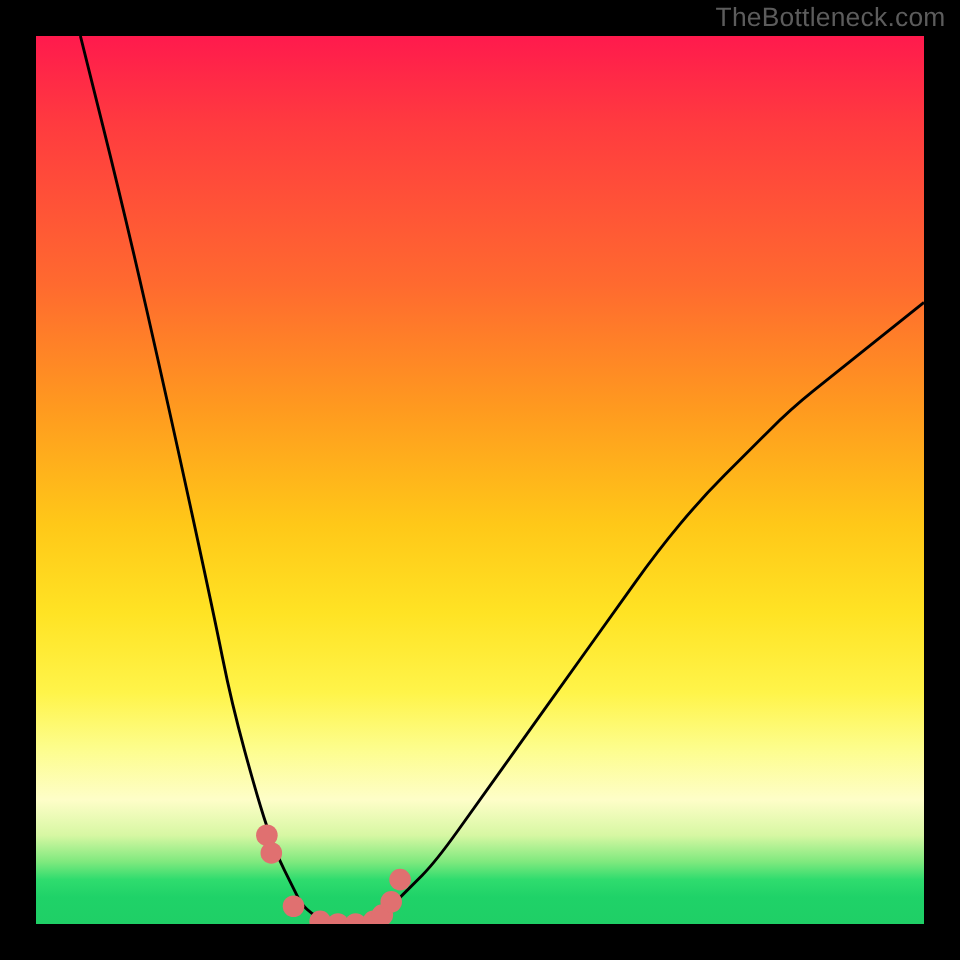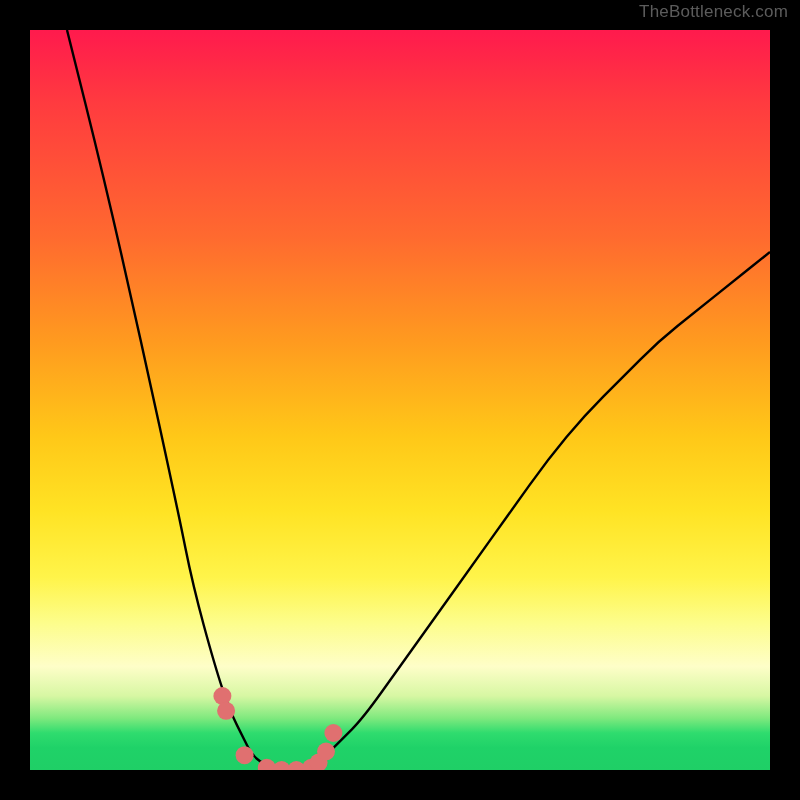--- a/index.html
+++ b/index.html
@@ -57,21 +57,21 @@
     left: 0;
     top: 0;
     width: 100%;
     height: 100%;
   }
   .attribution {
     position: absolute;
     top: 2px;
     right: 12px;
     color: #5c5c5c;
-    font-size: 17px;
+    font-size: 22px;
     font-weight: 500;
     letter-spacing: 0.2px;
     user-select: none;
     text-align: right;
   }
 </style>
 </head>
 <body>
 
 <div class="frame">

